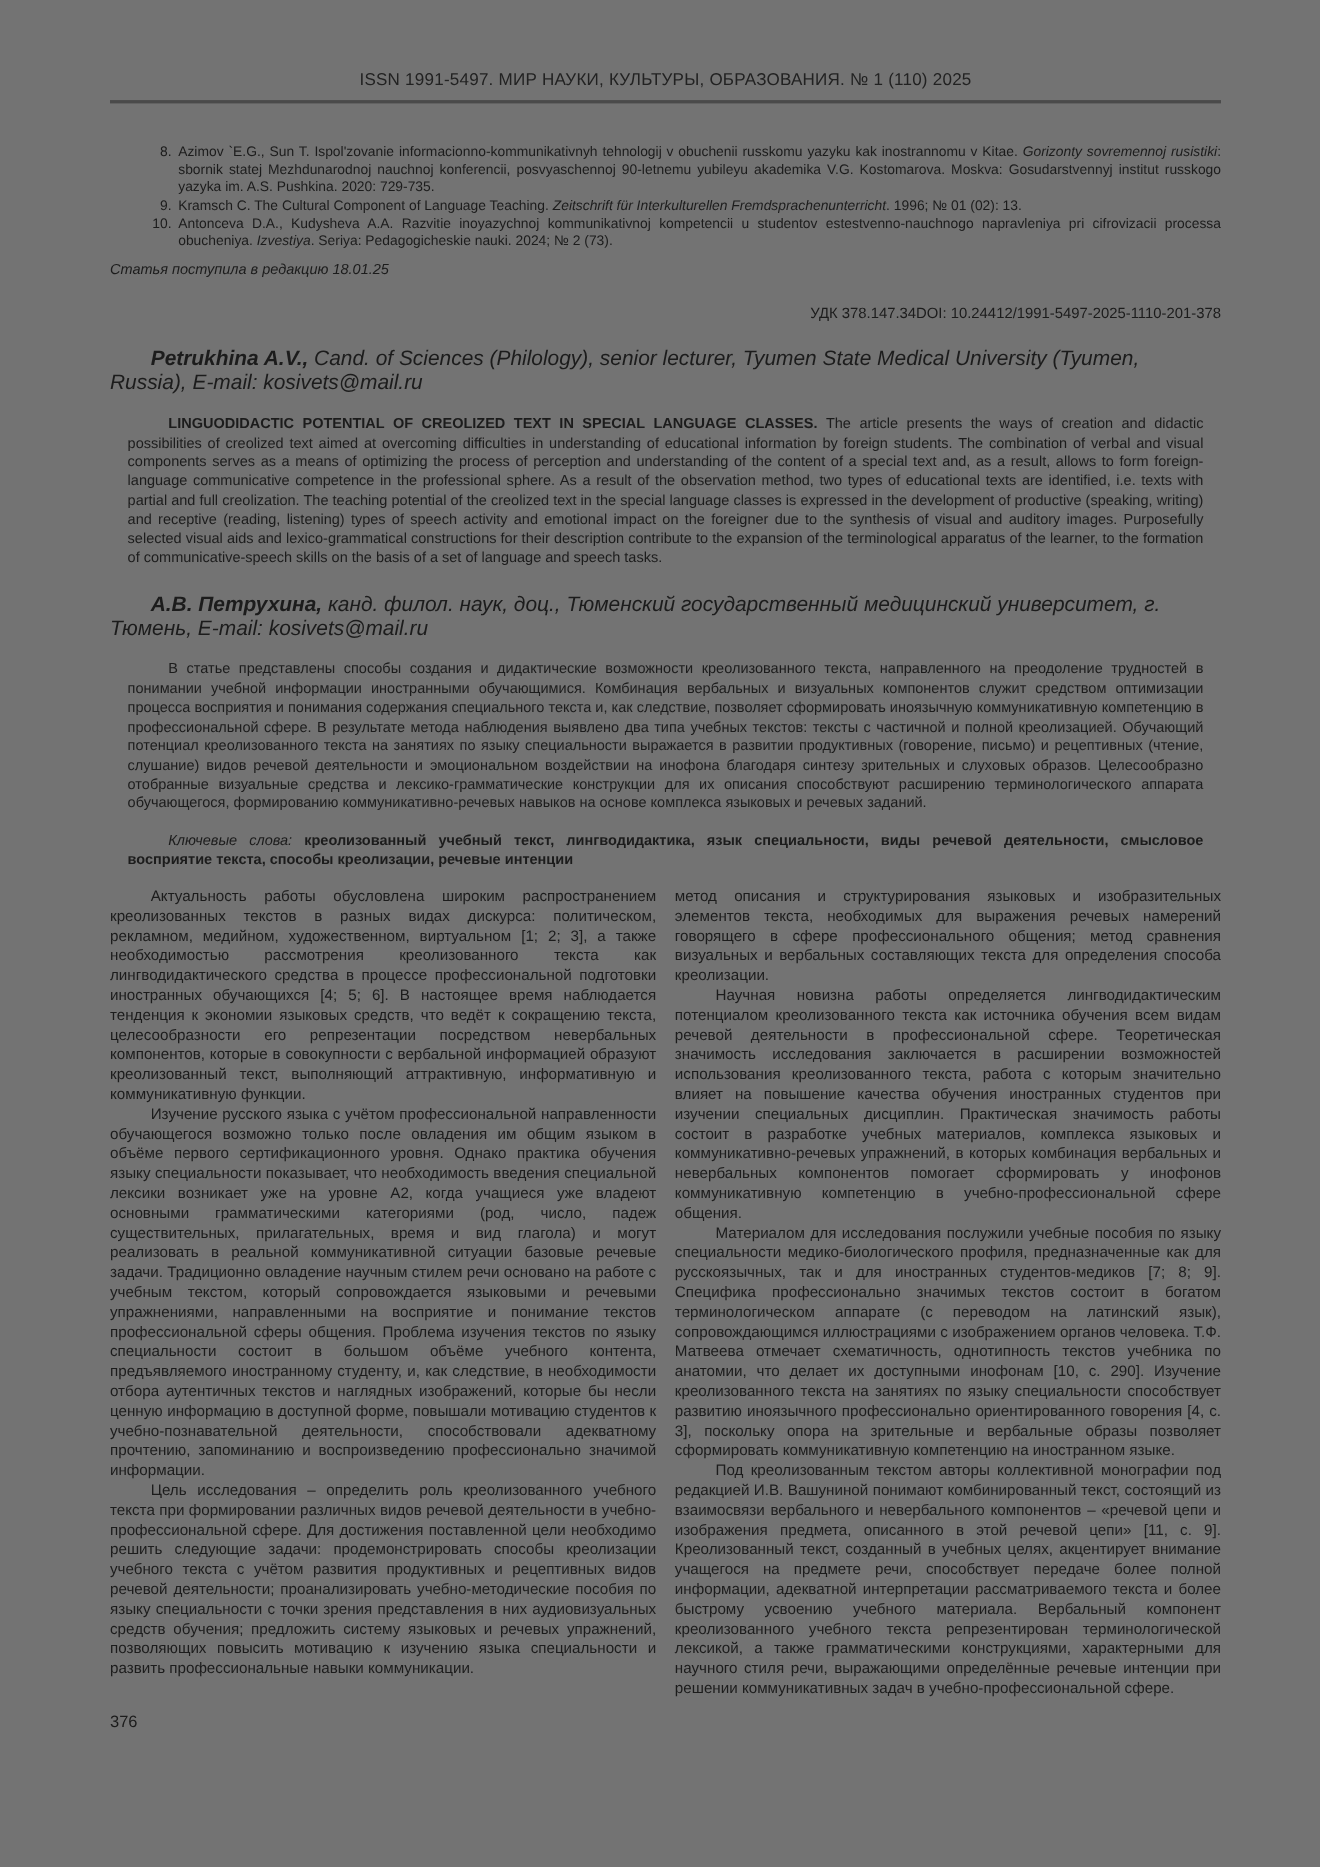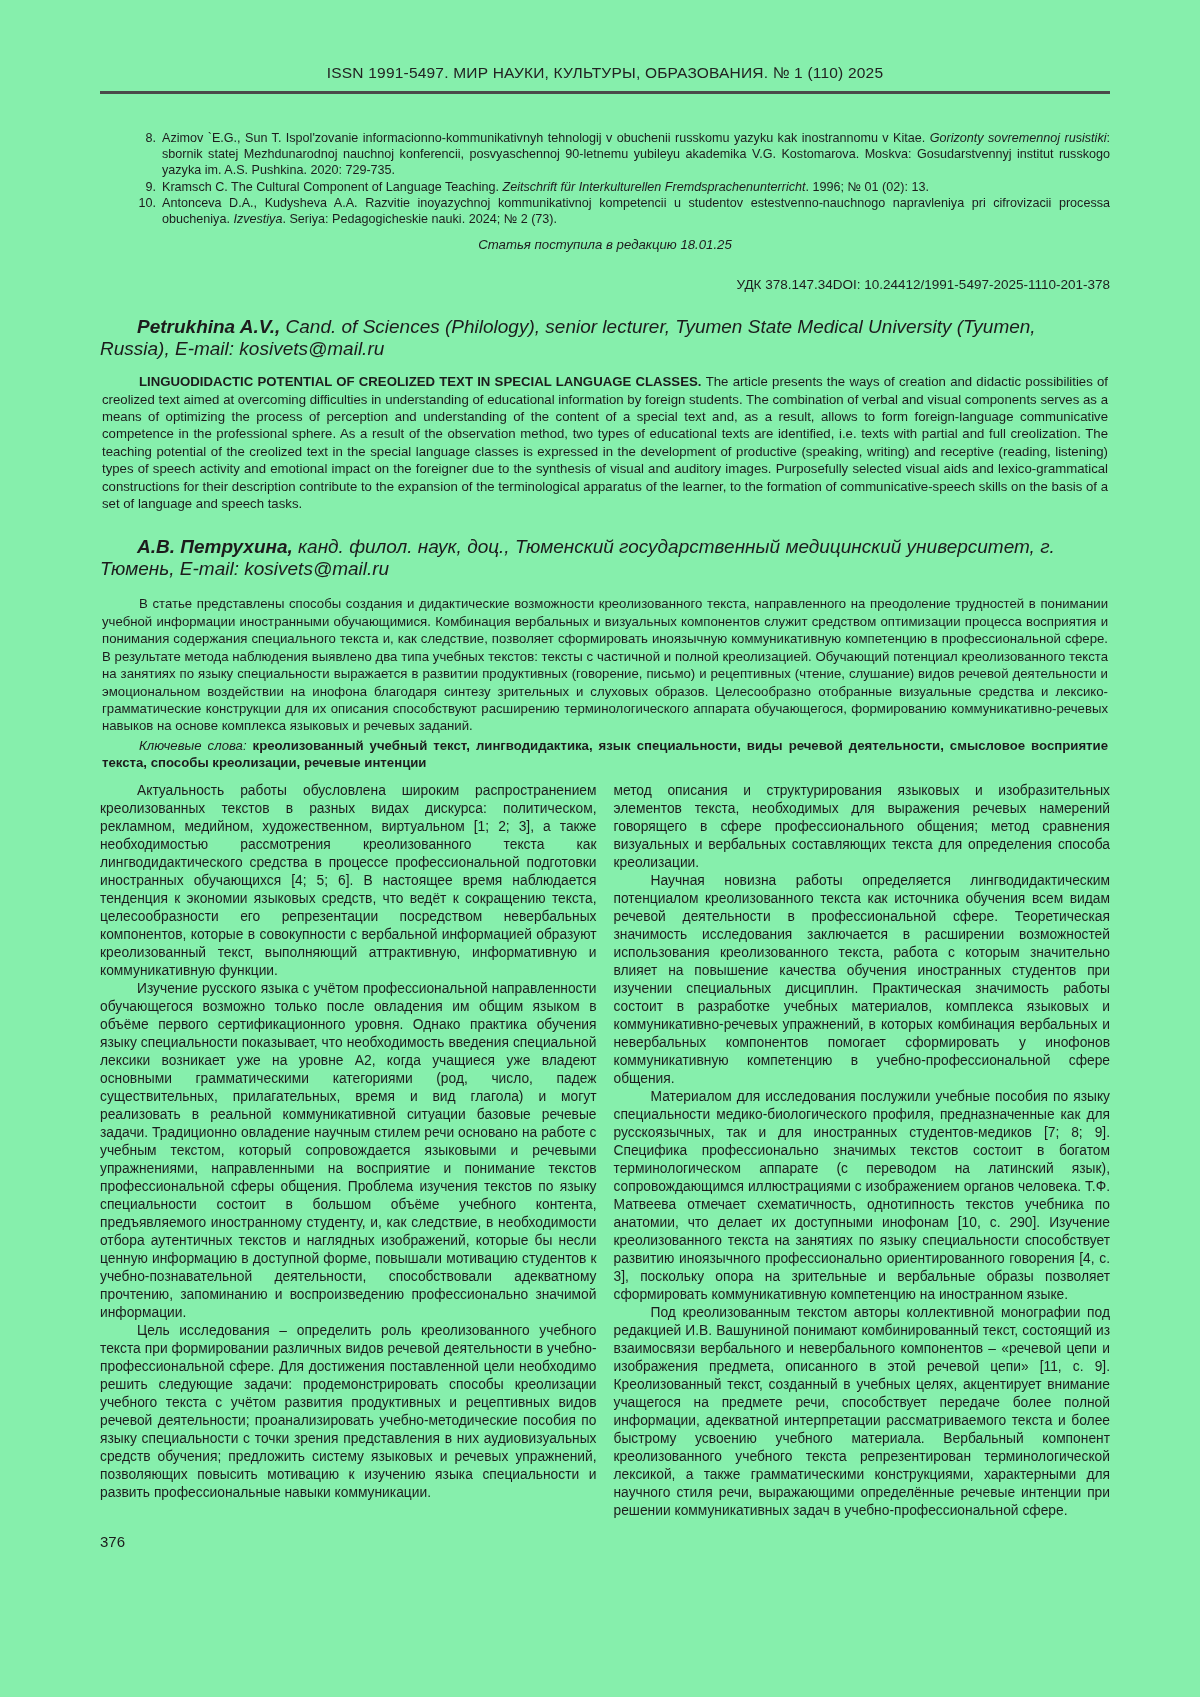--- a/index.html
+++ b/index.html
@@ -6,21 +6,21 @@
     margin: 0;
     padding: 0;
     background: #ffffff;
   }
   .page {
     position: relative;
     width: 1200px;
     height: 1697px;
     box-sizing: border-box;
     padding: 64px 90px 30px 100px;
-    background: #86efac;
+    background: #737373;
     color: #1c1c1c;
     font-family: "Liberation Sans", "DejaVu Sans", sans-serif;
     overflow: hidden;
   }
   .journal-header {
     text-align: center;
     font-size: 15.5px;
     letter-spacing: 0.2px;
     color: #222;
   }
@@ -44,38 +44,38 @@
   }
   .ref-body {
     flex: 1 1 auto;
     text-align: justify;
   }
   .it { font-style: italic; }
   .b { font-weight: bold; }
   .bi { font-weight: bold; font-style: italic; }
   .received {
     margin-top: 10px;
-    text-align: center;
+    text-align: left;
     font-style: italic;
     font-size: 13.2px;
   }
   .meta-row {
     margin-top: 25px;
     display: flex;
     justify-content: flex-end;
     font-size: 13.5px;
   }
   .author-line {
     margin: 24px 0 0 0;
     text-indent: 37px;
     font-size: 19px;
   }
   .abstract-block { margin-top: 13px; }
   .abstract-block p {
-    margin: 2px;
+    margin: 16px;
     font-size: 13.2px;
     line-height: 17.4px;
     text-align: justify;
     text-indent: 37px;
   }
   .title-ru {
     margin: 15px 0 0 36px;
     font-weight: bold;
     font-size: 27px;
     line-height: 31px;

